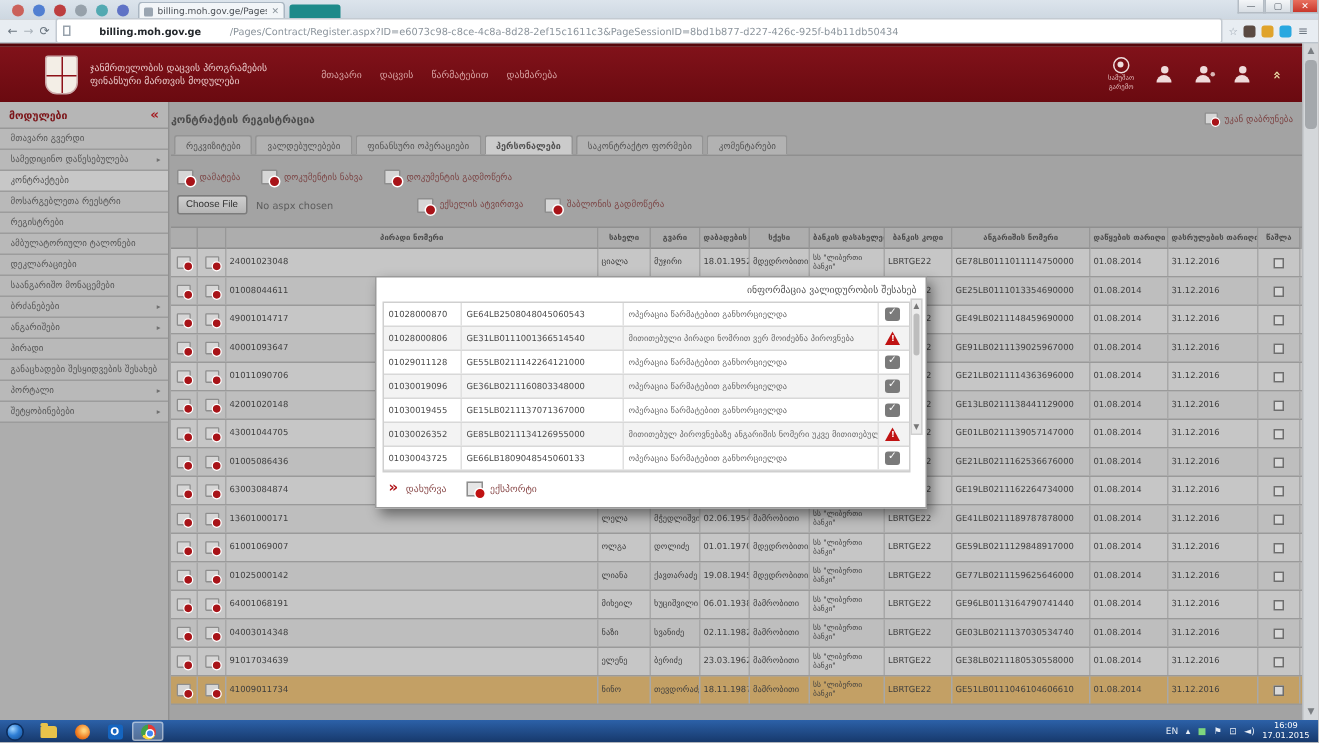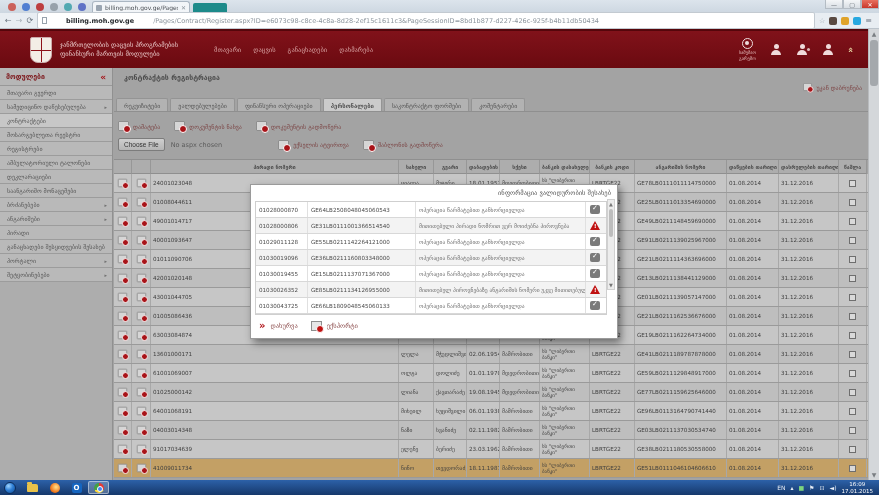--- a/index.html
+++ b/index.html
@@ -66,21 +66,21 @@
   .sb-head { height:18px; background:#b6b6b6; border-bottom:1px solid #989898; display:flex; align-items:center; padding:0 6px; }
   .sb-title { font-size:7px; font-weight:bold; color:#7c1418; flex:1; }
   .sb-collapse { font-size:9px; color:#a5191e; font-weight:bold; }
   .sb-item { min-height:14px; padding:3px 5px 2px 7px; border-bottom:1px solid #9c9c9c; background:#b9b9b9;
     display:flex; align-items:center; }
   .sb-item .lbl { font-size:6px; color:#565656; line-height:1.25; flex:1; }
   .sb-item .arr { font-size:5px; color:#707070; }
   .sb-item.active { background:#c7c7c7; }
 
   .content { position:absolute; left:114px; top:0; width:754px; height:412px; }
-  .ct-titlerow { display:flex; align-items:flex-start; padding:6px 6px 2px 10px;flex-direction:column; }
+  .ct-titlerow { display:flex; align-items:flex-end; padding:6px 6px 2px 0; }
   .page-title { font-size:7px; color:#4c4c4c; font-weight:bold; }
   .back-link { margin-left:auto; display:flex; align-items:center; gap:3px; }
   .back-link .lbl { font-size:6px; color:#7c4242; }
 
   .tabs { display:flex; gap:2px; padding:4px 0 0 2px; border-bottom:1px solid #8f8f8f; }
   .tabx { font-size:6px; color:#545454; background:#b2b2b2; border:1px solid #949494; border-bottom:none;
     border-radius:2px 2px 0 0; padding:3px 7px 2px 7px; white-space:nowrap; }
   .tabx.sel { background:#cbcbcb; font-weight:bold; }
 
   .toolbar { display:flex; align-items:center; gap:14px; padding:9px 0 0 4px; }
@@ -209,21 +209,21 @@
   <div class="site-header">
     <div class="logo"></div>
     <div class="site-title">
       <div>ჯანმრთელობის დაცვის პროგრამების</div>
       <div>ფინანსური მართვის მოდულები</div>
     </div>
     <div class="main-nav">
 
     <span>მთავარი</span>
         <span>დაცვის</span>
-        <span>განაცხადები</span>
+        <span>წარმატებით</span>
         <span>დახმარება</span>
       </div>
     <div class="hdr-right">
       <div class="ws">
         <div class="ws-circle"></div>
         <div class="ws-label">სამუშაო
 გარემო</div>
       </div>
       <span class="person"></span>
       <span class="person doc"></span>

